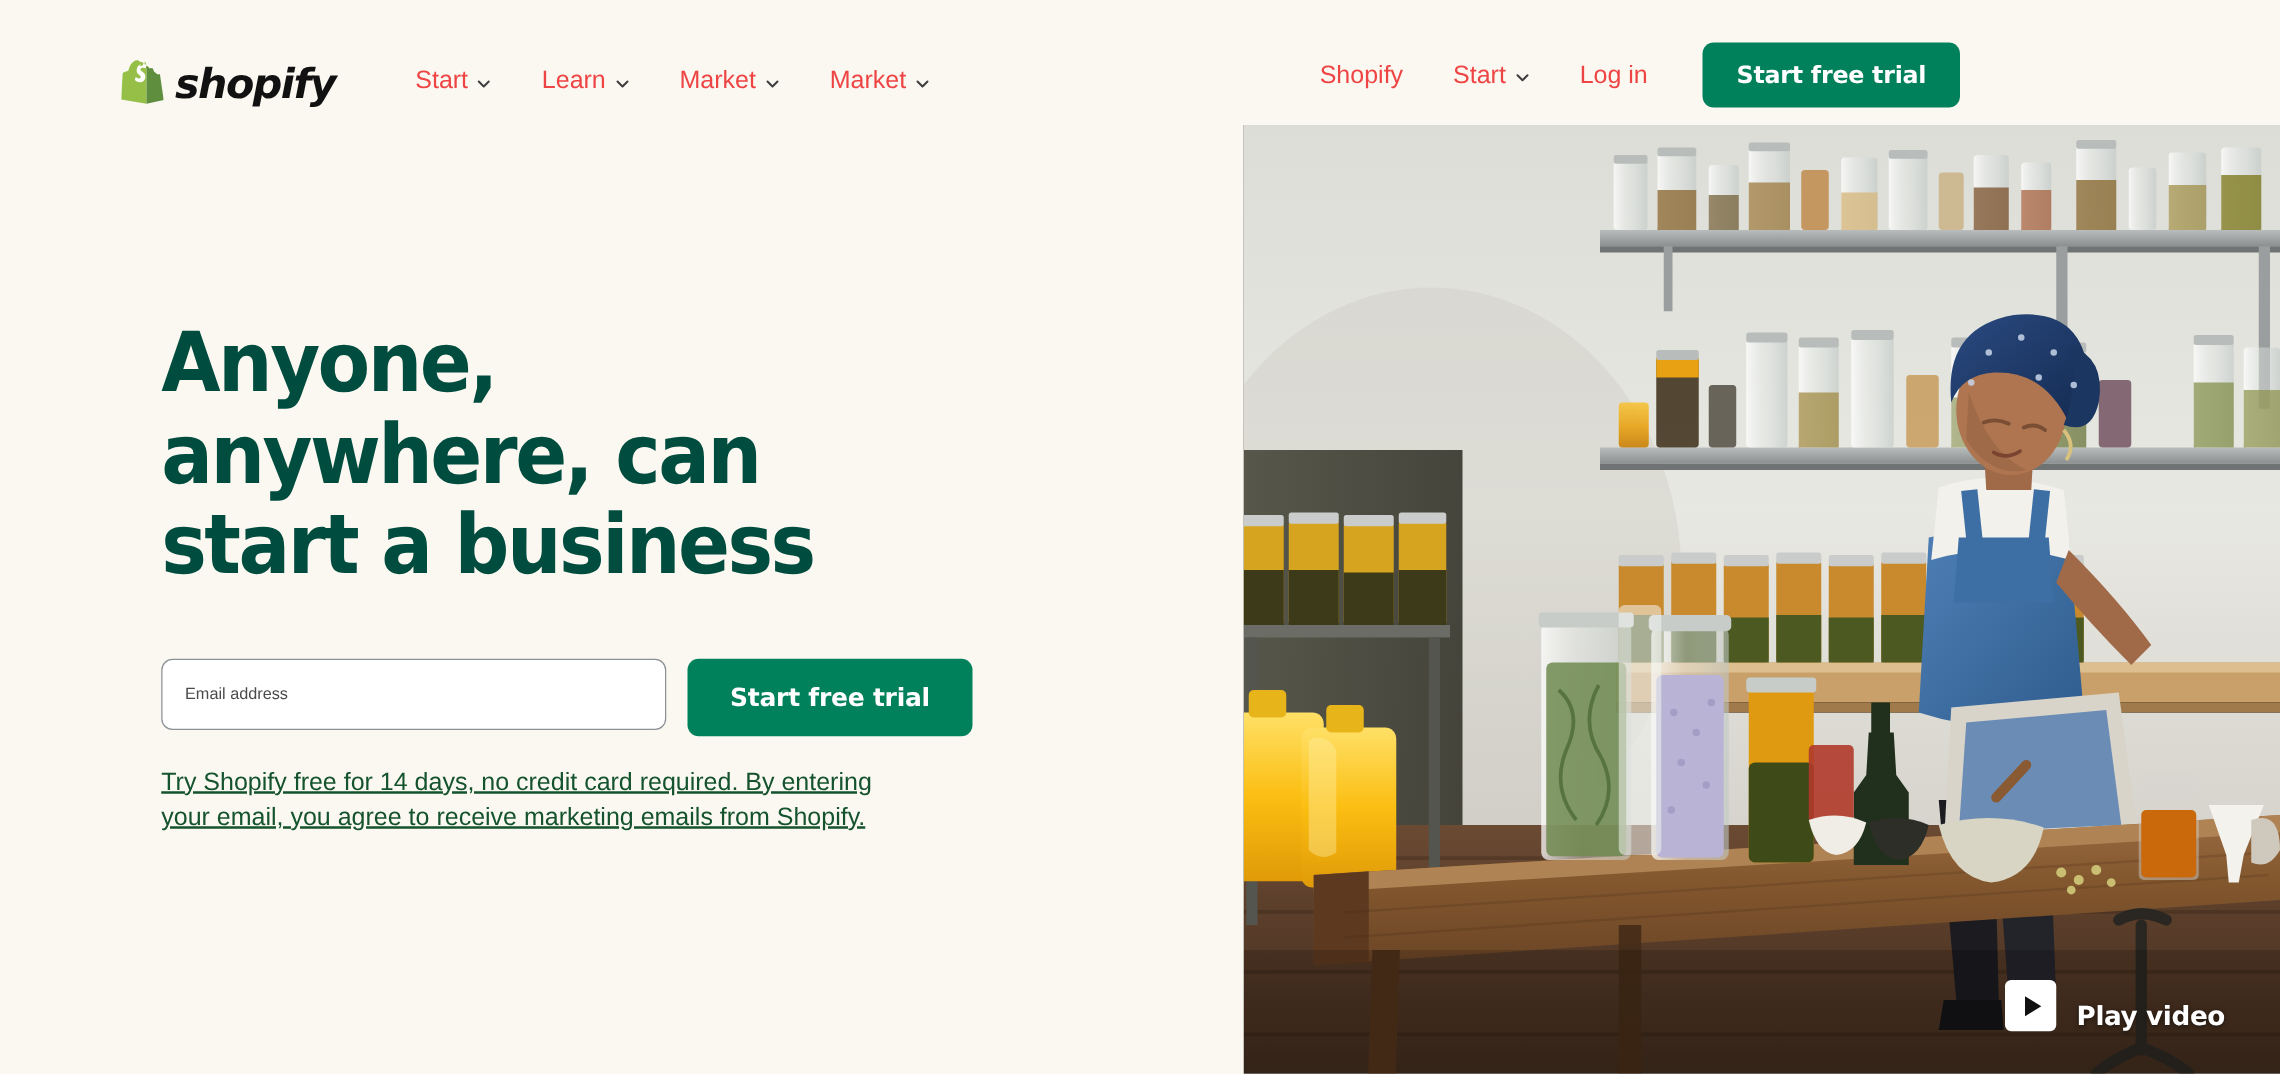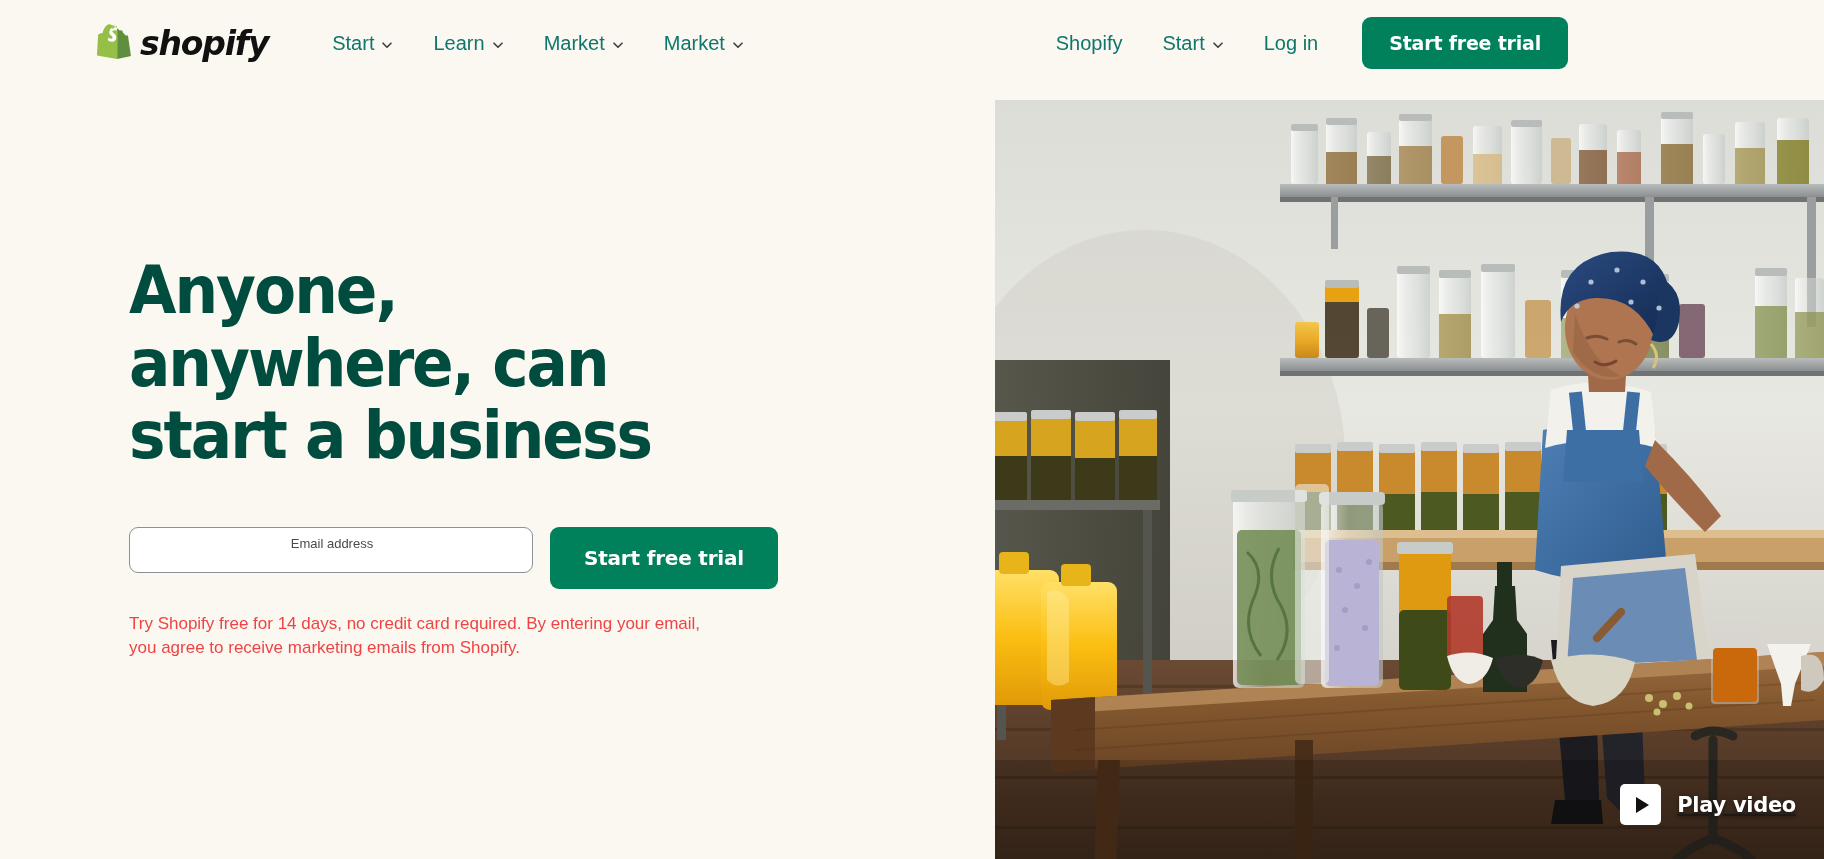--- a/index.html
+++ b/index.html
@@ -17,21 +17,21 @@
     position: relative;
   }
 
   
   .header {
     position: absolute;
     top: 0; left: 0;
     width: 1608px;
     height: 86px;
     display: flex;
-    align-items: center;
+    align-items: flex-end;
     padding: 0 40px 0 97px;
     background: #FAF8F1;
     z-index: 20;
   }
 
   .brand {
     display: flex;
     align-items: center;
     gap: 9px;
     margin-right: 44px;
@@ -48,21 +48,21 @@
   }
 
   .nav-primary { display: flex; align-items: center; gap: 0; }
   .nav-item {
     display: inline-flex;
     align-items: center;
     gap: 7px;
     padding: 10px 20px;
     font-size: 20px;
     font-weight: 500;
-    color: #0f766e;
+    color: #ef4444;
     cursor: pointer;
     white-space: nowrap;
     border-radius: 8px;
   }
   .chev {
     width: 12px; height: 12px;
     display: inline-block;
     flex: none;
     position: relative;
     top: 2px;
@@ -115,27 +115,27 @@
 
   .form-row {
     display: flex;
     align-items: stretch;
     gap: 17px;
     margin-top: 54px;
   }
 
   .email-field {
     width: 404px;
-    height: 46px;
+    height: 57px;
     background: #FFFFFF;
     border: 1px solid #8C9196;
     border-radius: 9px;
     padding: 8px 16px 6px 18px;
     display: flex;
-    flex-direction: row;
+    flex-direction: column;
     justify-content: center;
     cursor: text;
   }
   .email-label {
     font-size: 13px;
     color: #4A4A4A;
     line-height: 1.2;
     margin-bottom: 2px;
   }
   .email-value {
@@ -161,48 +161,48 @@
     font-size: 20px;
     font-weight: 700;
     letter-spacing: -0.2px;
     cursor: pointer;
     white-space: nowrap;
     height: 62px;
   }
 
   .disclaimer {
     margin-top: 23px;
-    font-size: 17px;
+    font-size: 20px;
     line-height: 1.42;
-    color: #ef4444;
+    color: #14532d;
     max-width: 590px;
+    text-decoration: underline;
   }
 
   
   .hero-media {
     position: absolute;
     left: 995px;
     top: 100px;
     width: 829px;
     height: 759px;
     overflow: hidden;
     background: #2A2521;
   }
   .hero-media svg { display: block; width: 100%; height: 100%; }
 
   .play-video {
     position: absolute;
-    right: 28px;
+    right: 44px;
     bottom: 34px;
     display: flex;
-    align-items: center;
+    align-items: flex-end;
     gap: 16px;
     cursor: pointer;
     z-index: 5;
-    text-decoration: underline;
   }
   .play-box {
     width: 41px; height: 41px;
     background: #FFFFFF;
     border-radius: 5px;
     display: flex;
     align-items: center;
     justify-content: center;
     flex: none;
   }

